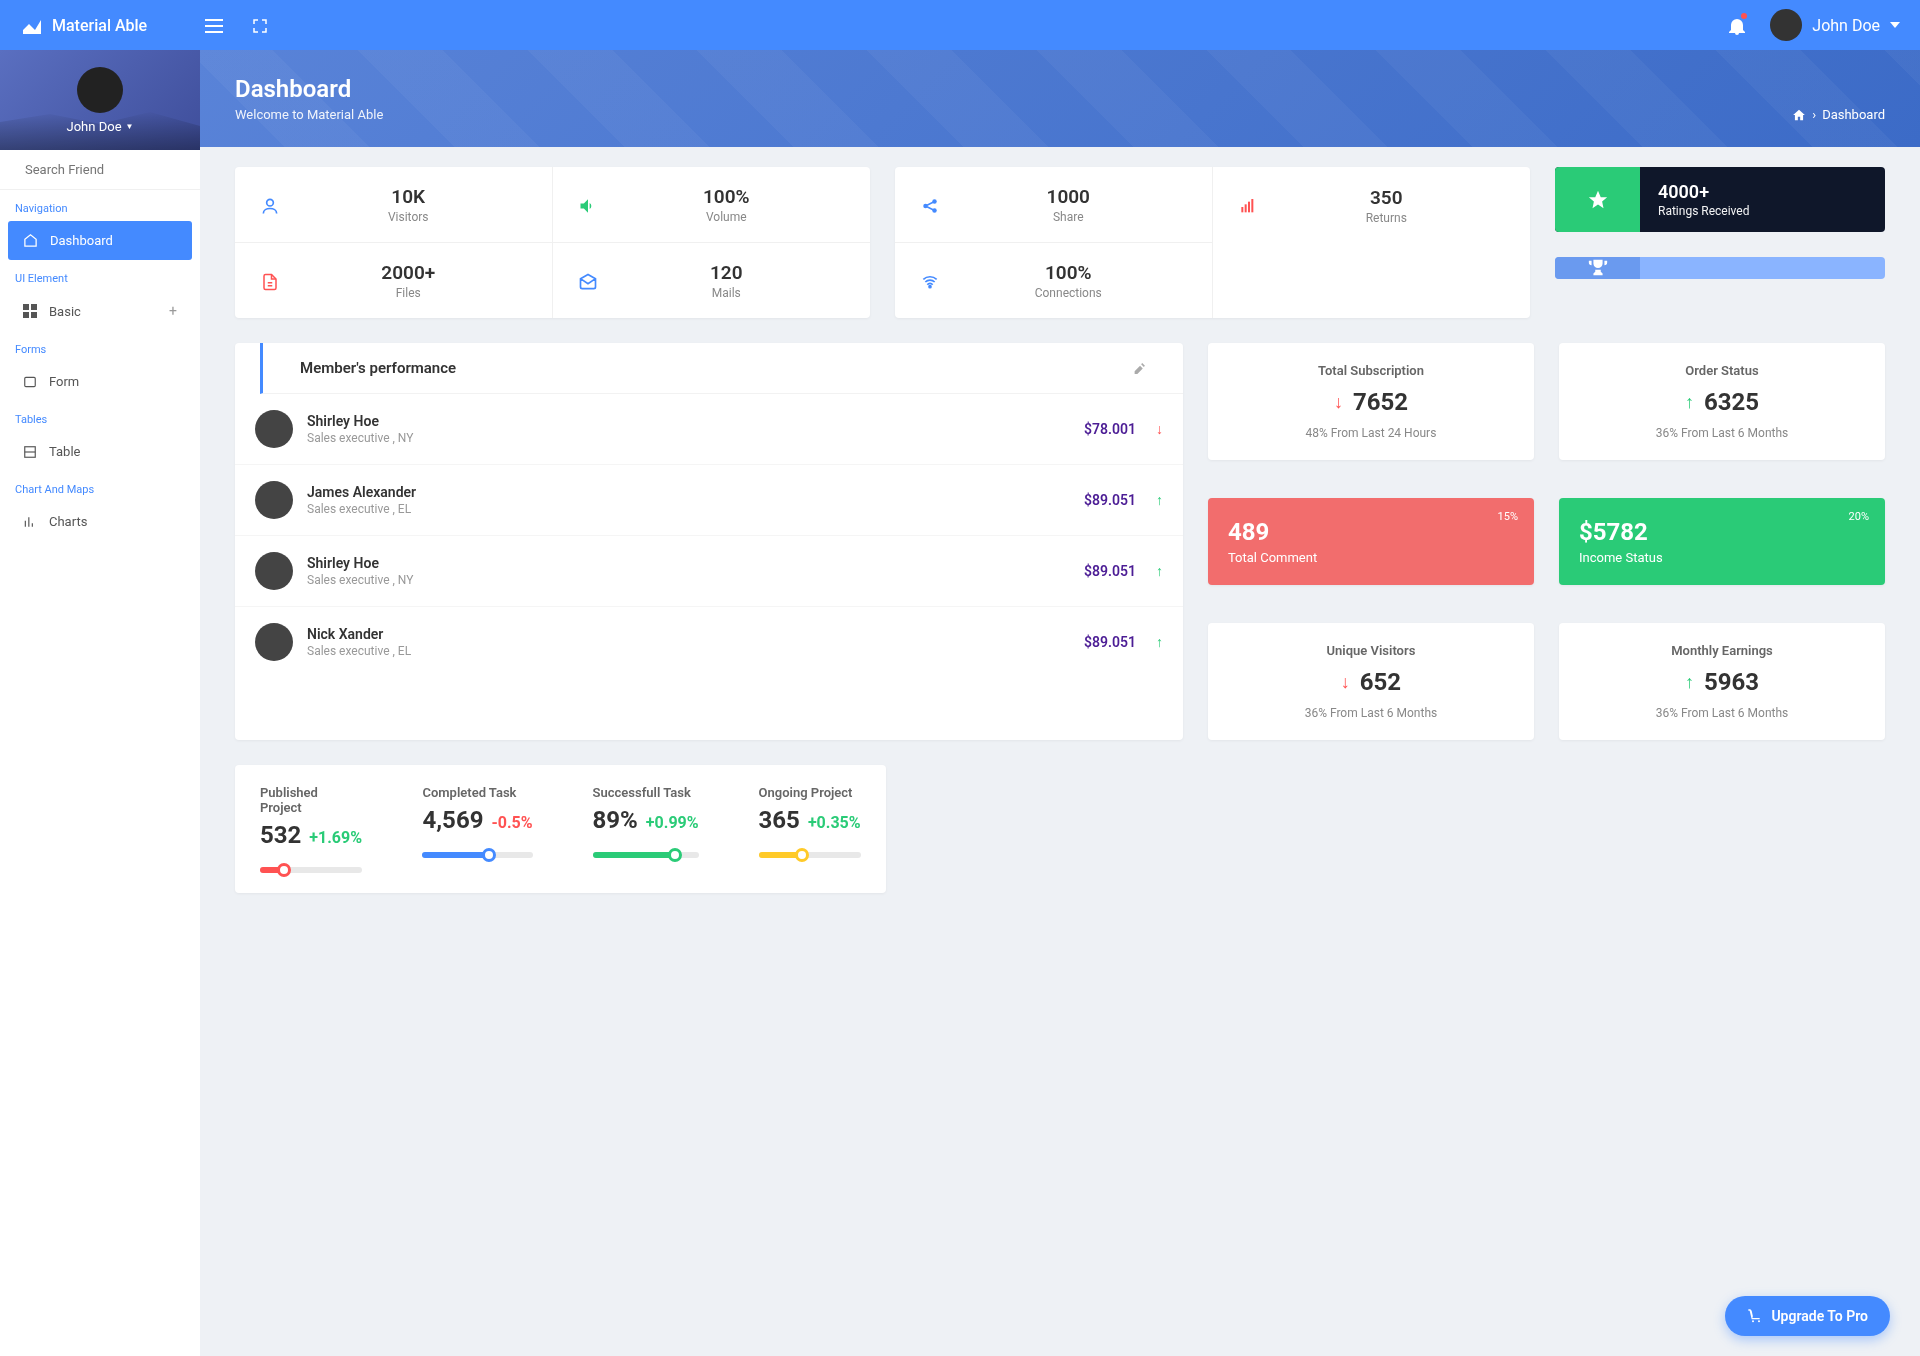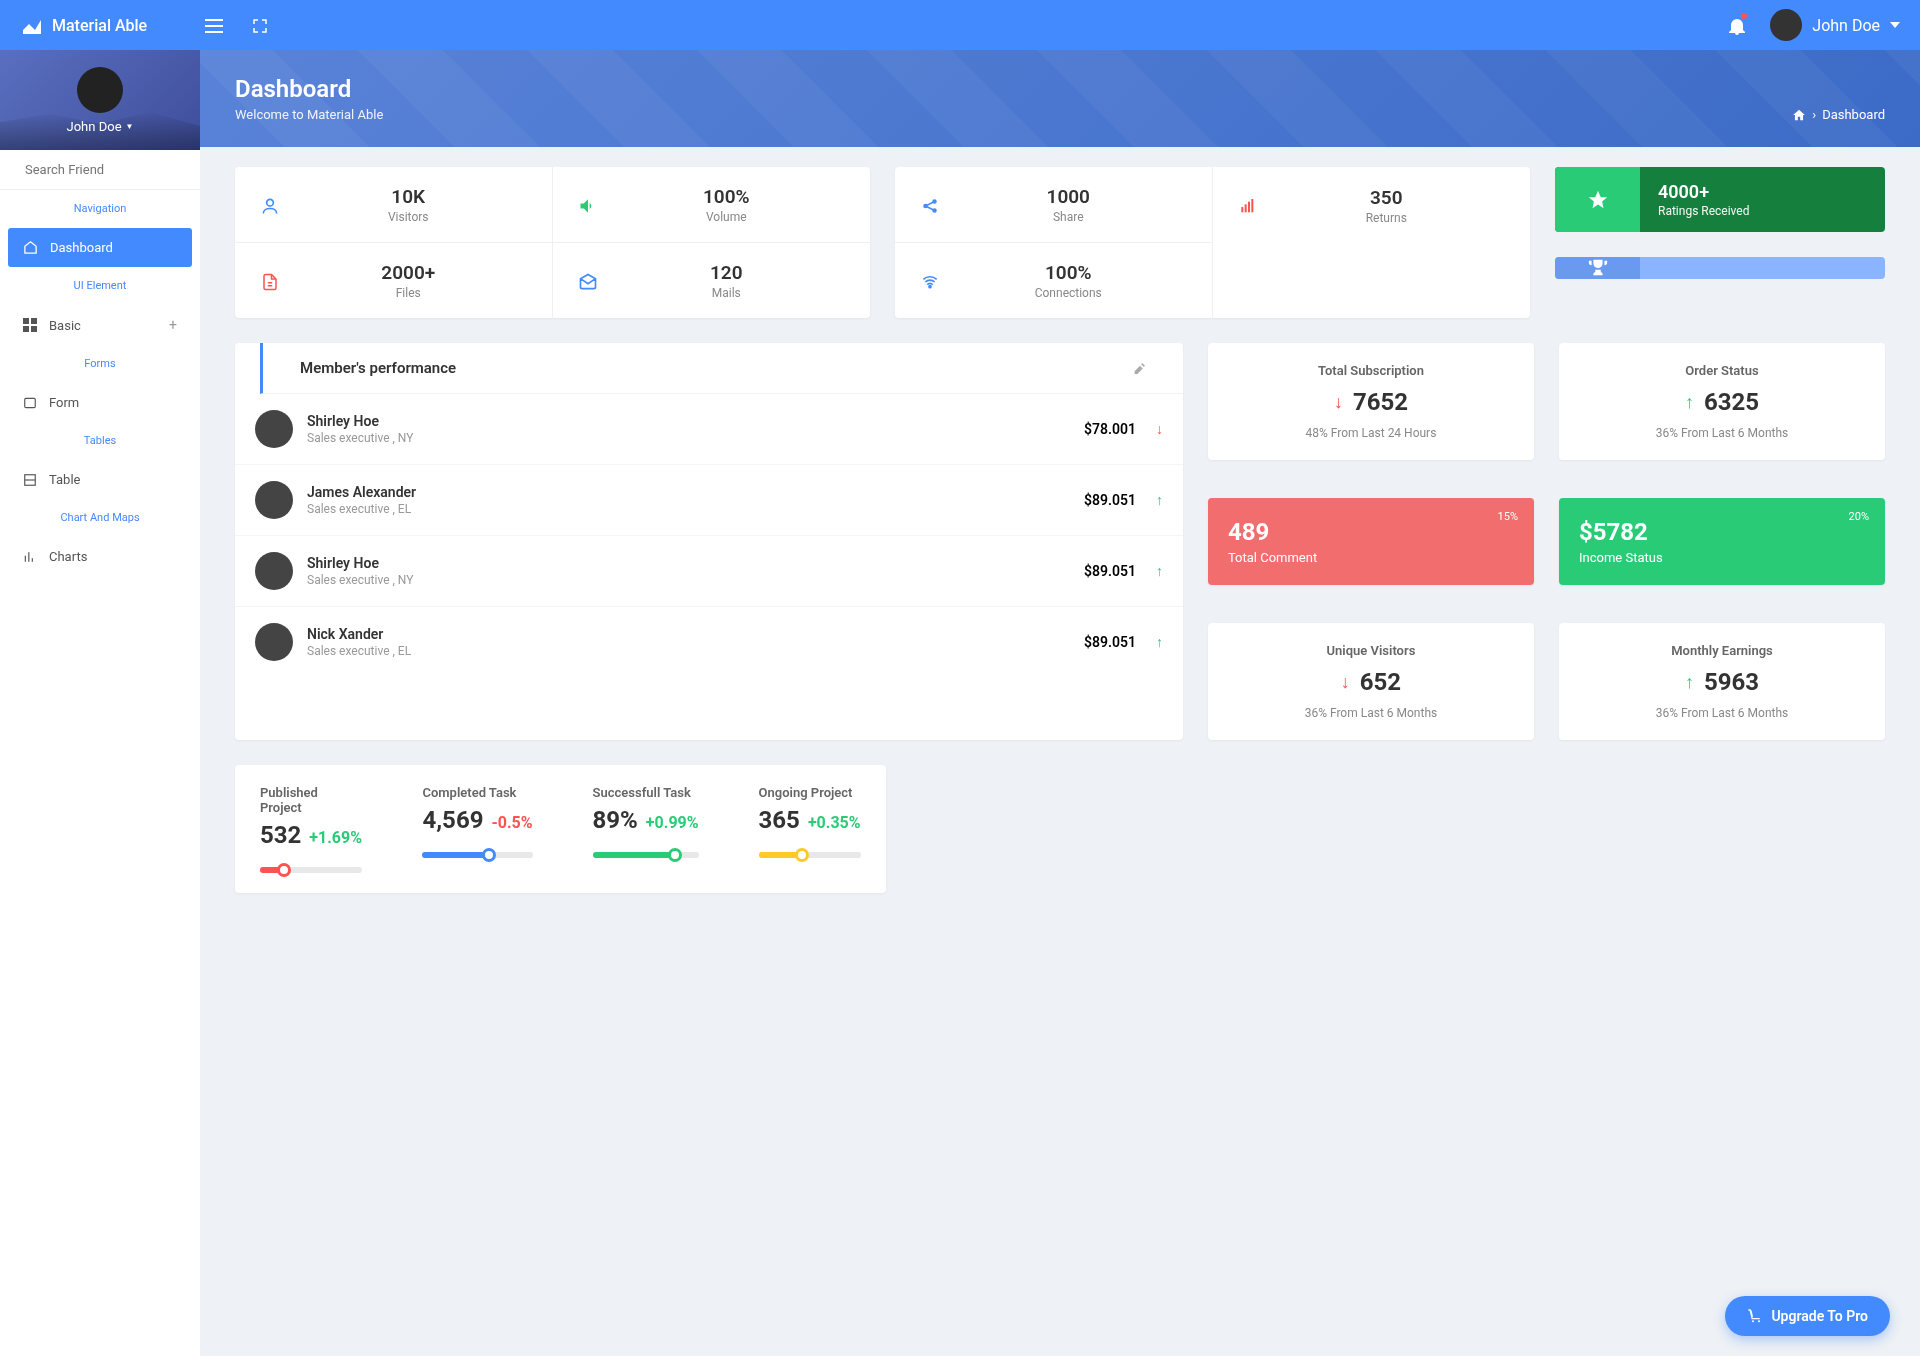--- a/index.html
+++ b/index.html
@@ -18,21 +18,21 @@
 .topbar .user .avatar { width: 32px; height: 32px; border-radius: 50%; background: #333; }
 
 .layout { display: flex; }
 .sidebar { width: 200px; background: #fff; min-height: calc(100vh - 50px); }
 .sidebar-hero { height: 100px; background: linear-gradient(135deg, #5a6fc0 0%, #3f4e9b 100%); position: relative; display: flex; flex-direction: column; align-items: center; justify-content: center; color: #fff; }
 .sidebar-hero::before { content:''; position:absolute; left:0; right:0; bottom:0; height:40px; background: linear-gradient(transparent, rgba(0,0,0,0.35)); clip-path: polygon(0 30%, 25% 10%, 50% 35%, 75% 5%, 100% 40%, 100% 100%, 0 100%); }
 .sidebar-hero .avatar { width: 46px; height: 46px; border-radius: 50%; background: #222; z-index:1; margin-bottom: 6px; }
 .sidebar-hero .uname { font-size: 13px; z-index:1; display:flex; align-items:center; gap:4px; }
 .sidebar .search { padding: 12px 15px; display: flex; align-items: center; gap: 10px; border-bottom: 1px solid #f0f0f0; }
 .sidebar .search input { border: none; outline: none; font-size: 13px; flex:1; }
-.sidebar .section-label { color: #448aff; font-size: 11px; padding: 12px 15px 13px; text-align: center; }
+.sidebar .section-label { color: #448aff; font-size: 11px; padding: 12px 15px 6px; }
 .sidebar .nav-item { display: flex; align-items: center; padding: 12px 15px; font-size: 13px; color: #555; cursor: pointer; gap: 12px; margin: 0 8px; border-radius: 3px; }
 .sidebar .nav-item.active { background: #448aff; color: #fff; }
 .sidebar .nav-item .plus { margin-left: auto; color: #999; font-size: 14px; }
 
 .main { flex: 1; }
 .page-header { background: linear-gradient(135deg,#5983d8 0%, #3c6bc7 100%); padding: 25px 35px; color: #fff; display:flex; justify-content:space-between; align-items:flex-end; position:relative; overflow:hidden; }
 .page-header::before { content:''; position:absolute; inset:0; background: repeating-linear-gradient(45deg, transparent 0 60px, rgba(255,255,255,0.04) 60px 120px); }
 .page-header h1 { font-size: 24px; font-weight: 600; margin-bottom: 4px; position:relative; }
 .page-header .sub { font-size: 13px; opacity: 0.9; position:relative; }
 .page-header .crumbs { font-size: 13px; position:relative; display:flex; align-items:center; gap:6px; }
@@ -49,33 +49,33 @@
 .stat-cell .txt { flex: 1; text-align: center; }
 .stat-cell .val { font-size: 19px; font-weight: 600; color: #333; }
 .stat-cell .lbl { font-size: 12px; color: #888; margin-top: 2px; }
 
 .tile-col { width: 330px; display: flex; flex-direction: column; gap: 25px; }
 .tile { display: flex; border-radius: 4px; overflow: hidden; color: #fff; }
 .tile .tl-icon { width: 85px; display:flex; align-items:center; justify-content:center; font-size: 22px; }
 .tile .tl-body { flex:1; padding: 14px 18px; }
 .tile .tl-val { font-size: 18px; font-weight: 600; }
 .tile .tl-lbl { font-size: 12px; margin-top: 2px; opacity: 0.95; }
-.tile.green { background: #15803d; } .tile.green .tl-icon { background: #2acb77; }
+.tile.green { background: #0f172a; } .tile.green .tl-icon { background: #2acb77; }
 .tile.blue { background: #8ab4ff; } .tile.blue .tl-icon { background: #6a9aef; }
 
 .perf-card { flex: 1.4; }
 .perf-head { padding: 16px 37px; border-left: 3px solid #448aff; display:flex; justify-content:space-between; align-items:center; border-bottom:1px solid #f2f2f2;margin-left:25px; }
 .perf-head h3 { font-size: 15px; font-weight: 600; color:#333; }
 .perf-row { display: flex; align-items: center; padding: 16px 20px; border-bottom: 1px solid #f5f5f5; gap: 14px; }
 .perf-row:last-child { border-bottom: none; }
 .perf-row .avatar { width: 38px; height: 38px; border-radius: 50%; background: #444; }
 .perf-row .info { flex: 1; }
 .perf-row .name { font-size: 14px; font-weight: 600; color: #333; }
 .perf-row .role { font-size: 12px; color: #999; margin-top: 2px; }
-.perf-row .amount { font-size: 14px; font-weight: 600; color: #000000; }
+.perf-row .amount { font-size: 14px; font-weight: 600; color: #4c1d95; }
 .perf-row .arrow { margin-left: 6px; font-size: 14px; }
 .arrow.up { color: #2acb77; } .arrow.down { color: #ff5252; }
 
 .kpi-col { flex: 1; display: flex; flex-direction: column; gap: 38px; }
 .kpi-row { display: flex; gap: 25px; }
 .kpi { flex: 1; padding: 20px; text-align: center; }
 .kpi .title { font-size: 13px; color: #666; font-weight: 600; margin-bottom: 10px; }
 .kpi .valrow { display: flex; justify-content: center; align-items: center; gap: 10px; }
 .kpi .big { font-size: 24px; font-weight: 700; color: #333; }
 .kpi .note { font-size: 12px; color: #888; margin-top: 10px; }

